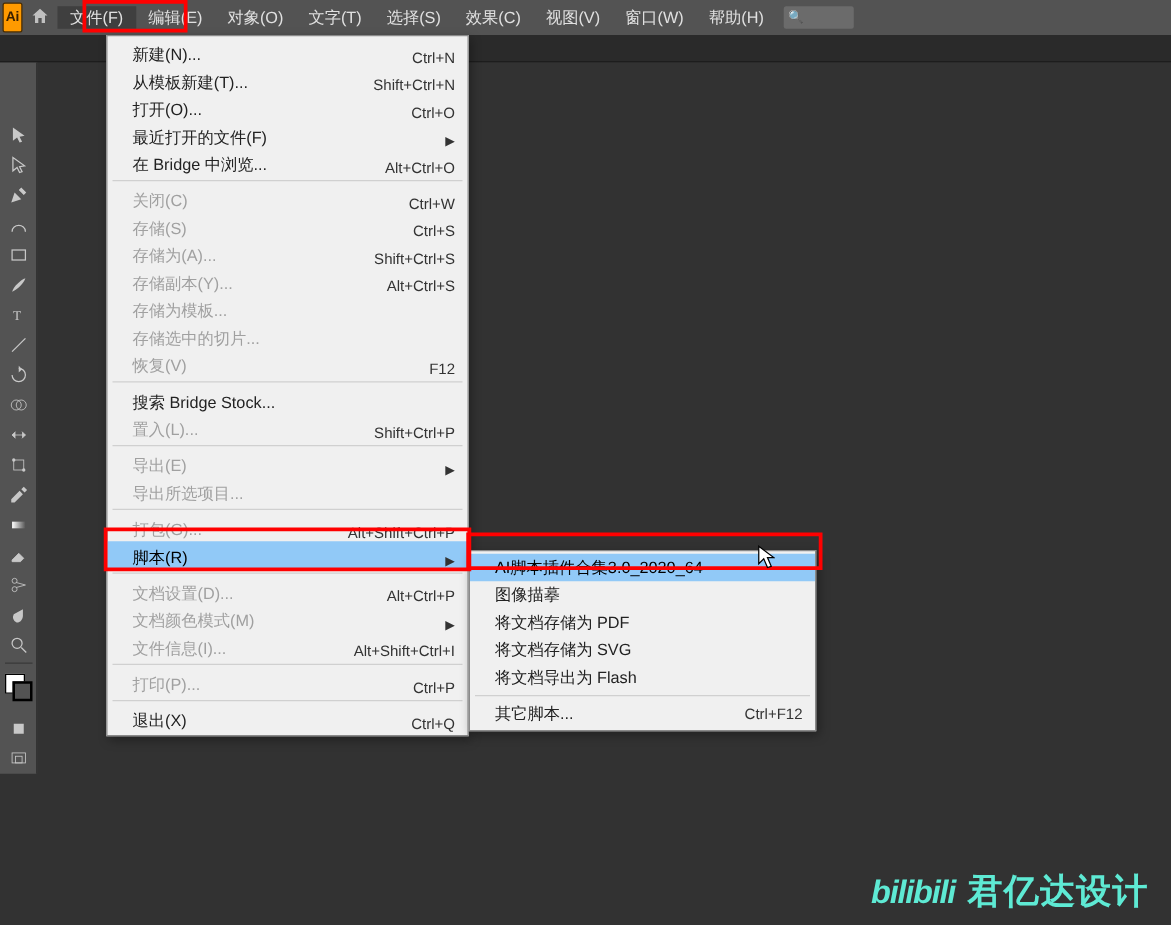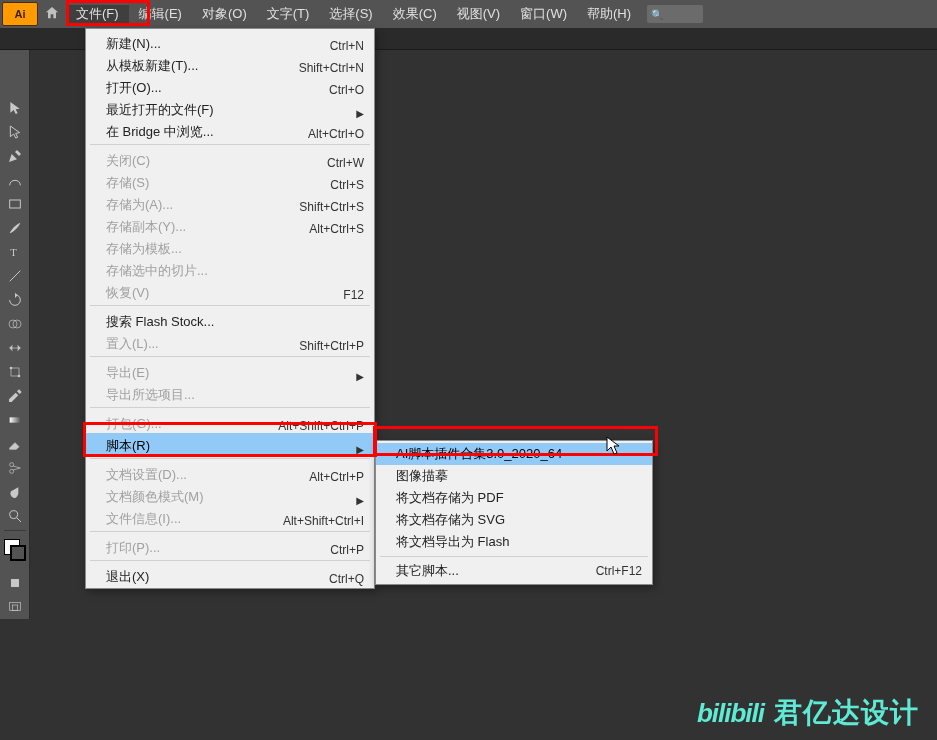--- a/index.html
+++ b/index.html
@@ -17,21 +17,21 @@
   
   .topbar {
     height: 28px;
     background: #535353;
     display: flex;
     align-items: center;
     position: relative;
     z-index: 10;
   }
   .topbar .appicon {
-    width: 36px; height: 24px; margin-left: 2px;
+    width: 16px; height: 24px; margin-left: 2px;
     background: #ff9a00;
     border: 1px solid #4a2d00;
     display: flex; align-items: center; justify-content: center;
     font-size: 11px; font-weight: bold; color: #3a2000;
     border-radius: 2px;
   }
   .topbar .home-icon { width: 28px; text-align: center; color: #c0c0c0; font-size: 14px; }
   .menubar { display: flex; height: 100%; align-items: center; }
   .menubar .menuitem {
     padding: 0 10px;
@@ -369,21 +369,21 @@
     </div>
     <div class="row disabled">
       <span class="label">存储选中的切片...</span>
     </div>
     <div class="row disabled">
       <span class="label">恢复(V)</span>
       <span class="shortcut">F12</span>
     </div>
     <div class="sep"></div>
     <div class="row">
-      <span class="label">搜索 Flash Stock...</span>
+      <span class="label">搜索 Bridge Stock...</span>
     </div>
     <div class="row disabled">
       <span class="label">置入(L)...</span>
       <span class="shortcut">Shift+Ctrl+P</span>
     </div>
     <div class="sep"></div>
     <div class="row disabled">
       <span class="label">导出(E)</span>
       <span class="arrow">▶</span>
     </div>

